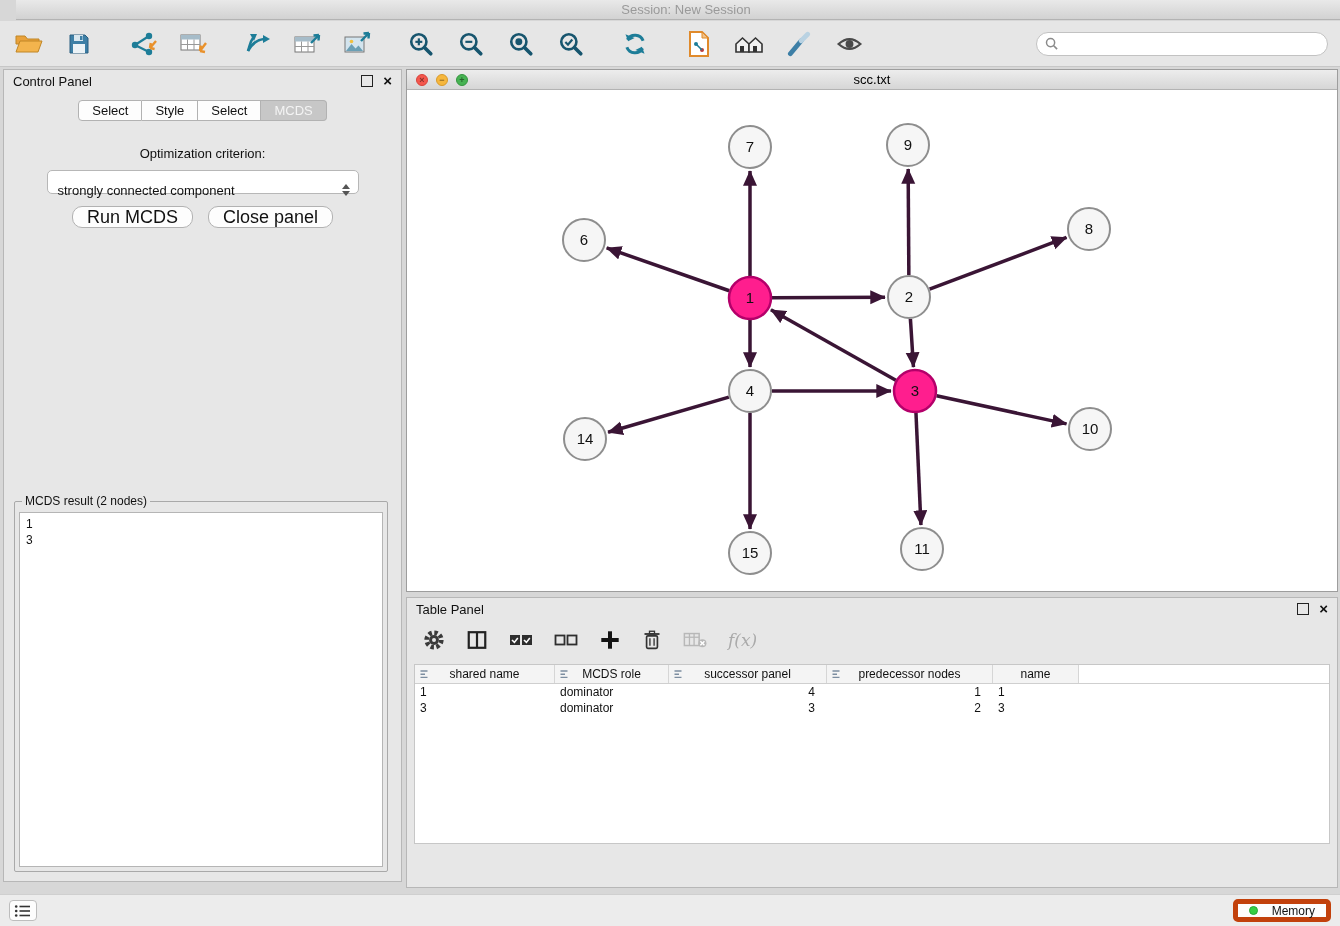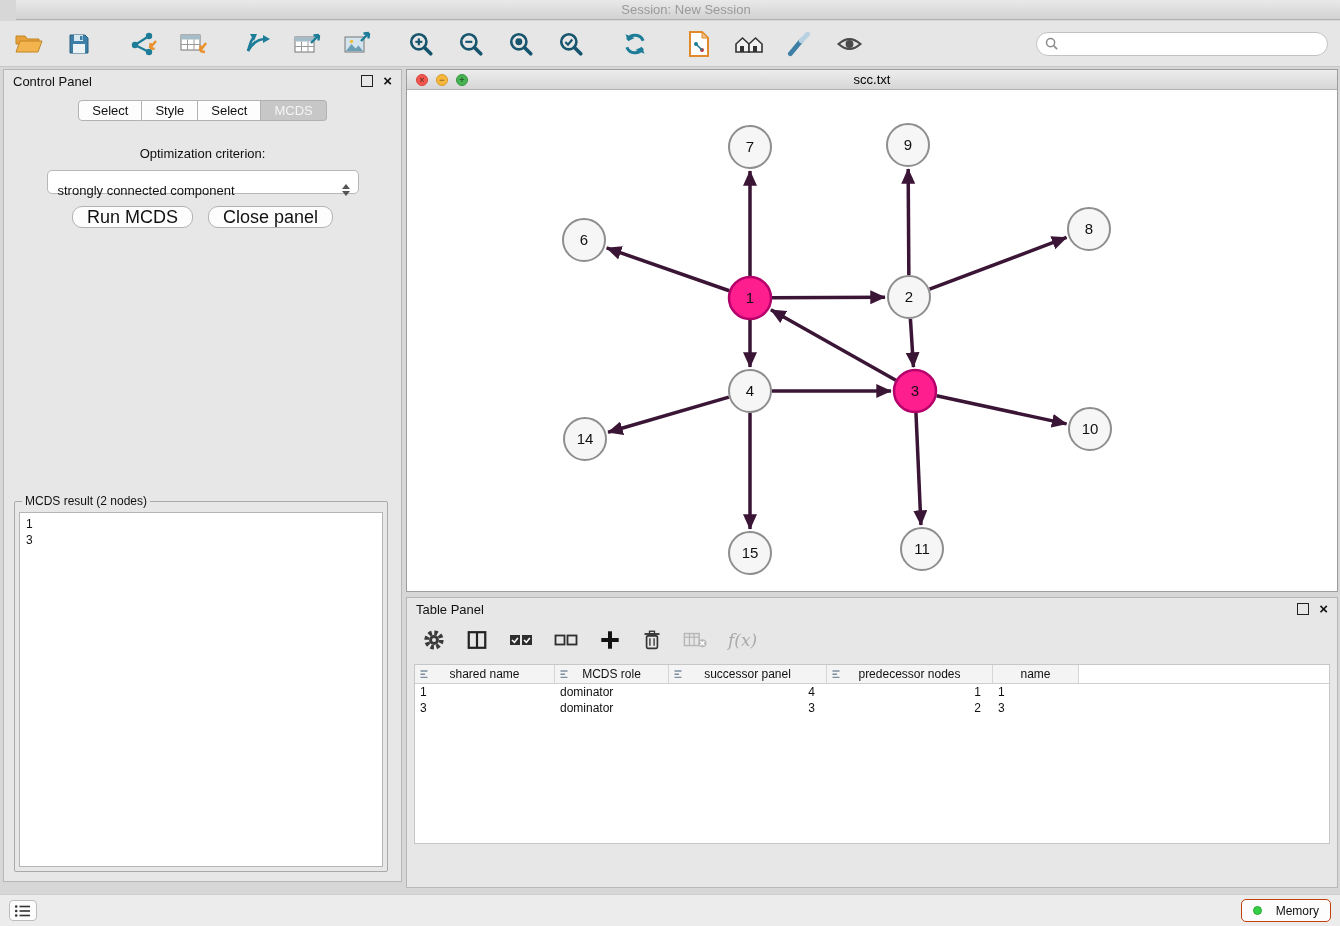--- a/index.html
+++ b/index.html
@@ -78,21 +78,21 @@
   .cell{padding:0 5px;display:flex;align-items:center;overflow:hidden;}
   .cell.num{justify-content:flex-end;padding-right:12px;}
   .c0{width:140px;}.c1{width:114px;}.c2{width:158px;}.c3{width:166px;}.c4{width:86px;}
   .tp-bottom-tabs{position:absolute;left:0;right:0;bottom:7px;display:flex;justify-content:center;}
 
   
   .statusbar{position:absolute;left:0;bottom:0;width:100%;height:32px;background:#ececec;border-top:1px solid #cfcfcf;
     display:flex;align-items:center;padding:0 9px;}
   .menu-btn{width:28px;height:21px;border:1px solid #bdbdbd;border-radius:4px;background:#fdfdfd;
     display:flex;align-items:center;justify-content:center;}
-  .memory-btn{margin-left:auto;height:23px;padding:0 11px;border:1px solid #c2410c;border-radius:5px;background:#fdfdfd;
+  .memory-btn{margin-left:auto;height:23px;padding:0 11px;border:5px solid #c2410c;border-radius:5px;background:#fdfdfd;
     display:flex;align-items:center;gap:14px;font-size:12px;color:#111;}
   .mem-dot{width:9px;height:9px;border-radius:50%;background:#35cf45;border:1px solid #27a836;}
 </style>
 </head>
 <body>
 
 <div class="app">
 
   <div class="titlebar">
     <span>Session: New Session</span>

